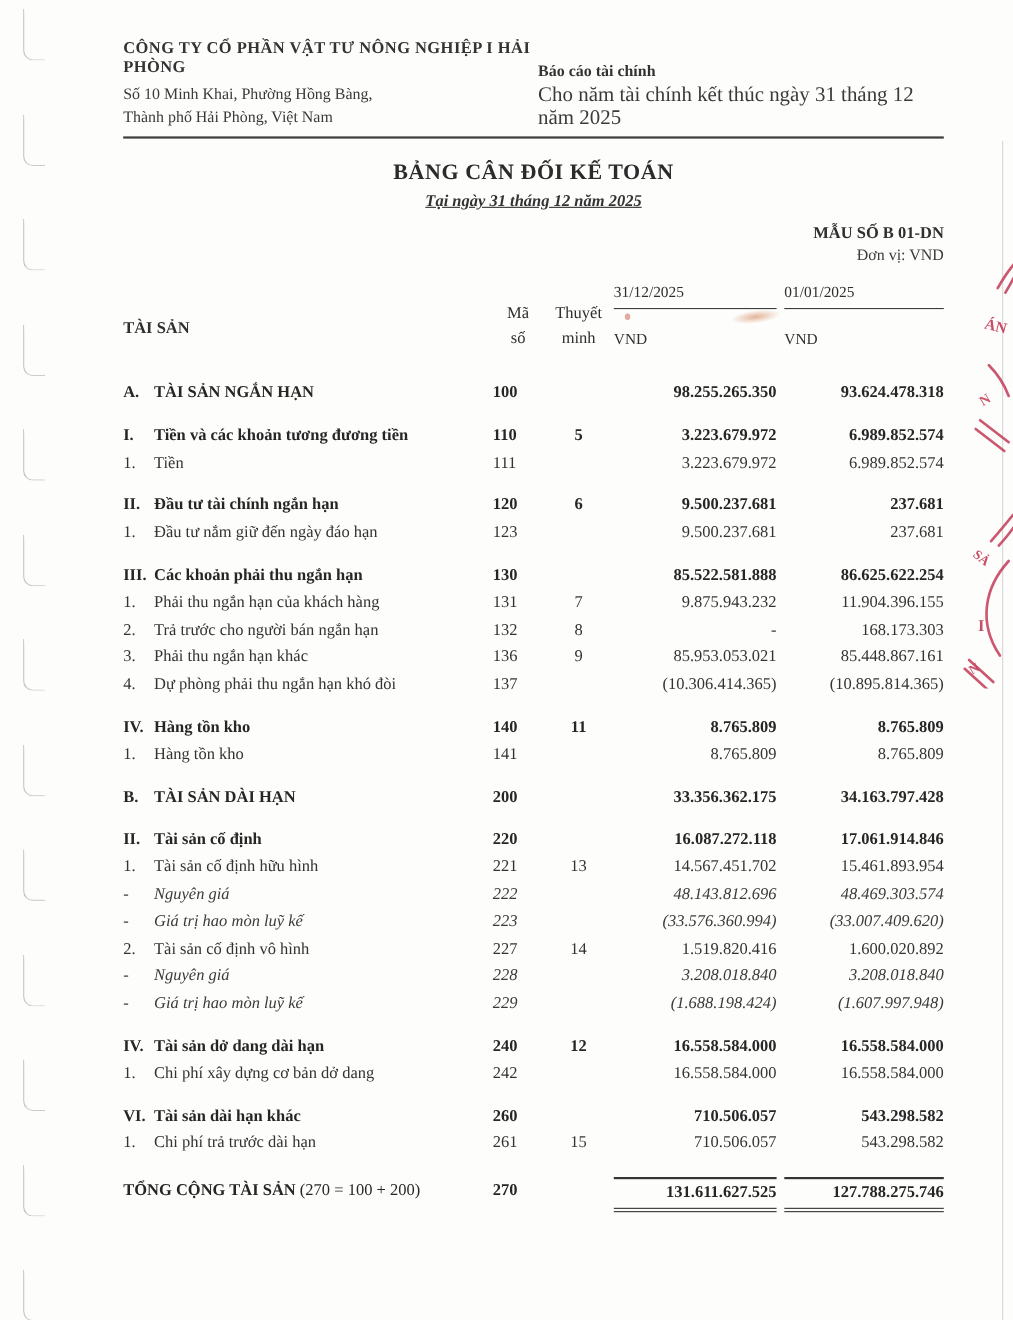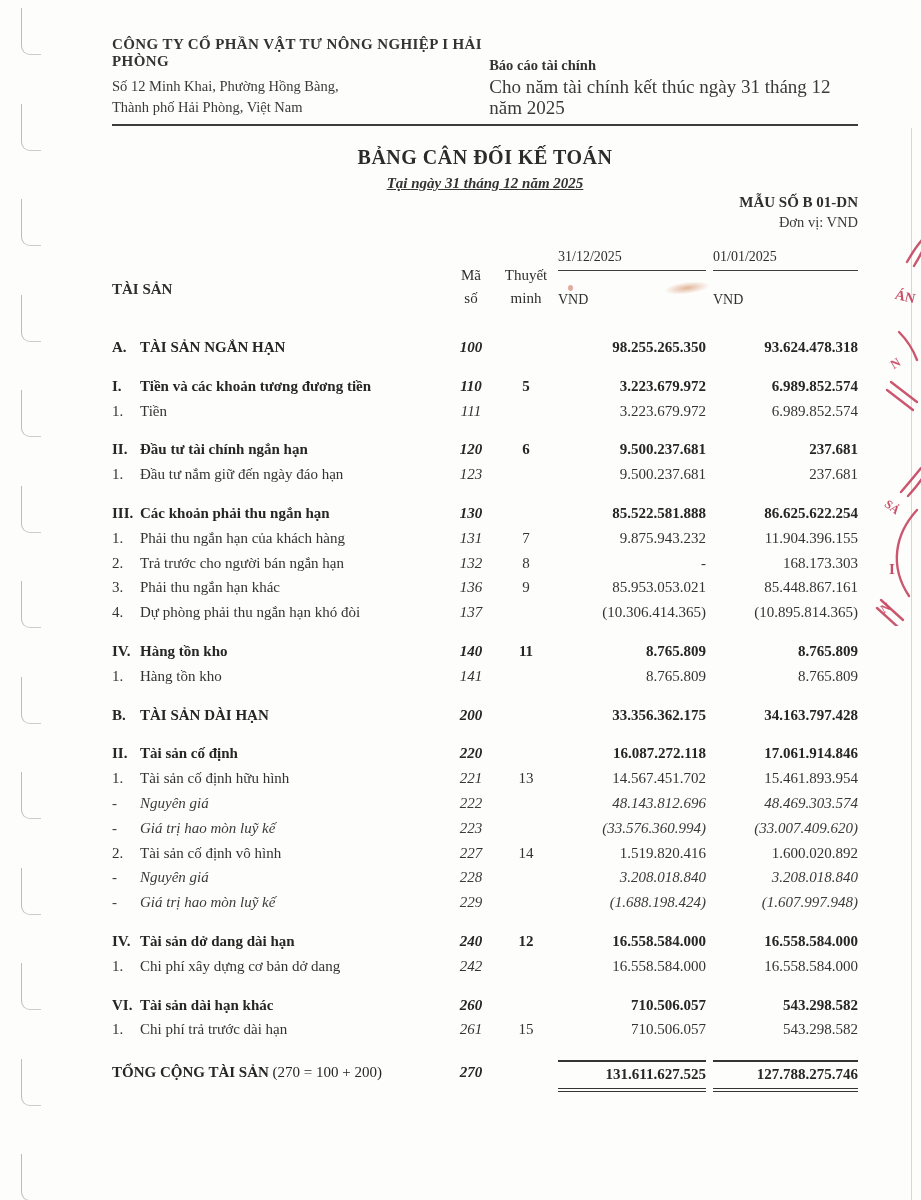--- a/index.html
+++ b/index.html
@@ -37,21 +37,21 @@
   .company { font-weight:bold; font-size:15px; letter-spacing:.4px; margin-bottom:6px; color:#333; }
   .addr { font-size:14.5px; line-height:21px; color:#3a3a3a; }
   .head-right { text-align:left; }
   .report-label { font-weight:bold; font-size:14.5px; line-height:21px; color:#333; }
   .report-period { font-size:19px; line-height:21px; color:#3a3a3a; }
 
   .title { text-align:center; font-size:20px; font-weight:bold; letter-spacing:.5px;
            margin-top:20px; color:#2b2b2b; }
   .subtitle { text-align:center; font-size:15px; font-weight:bold; font-style:italic;
               margin-top:6px; color:#333;text-decoration:underline; }
-  .form-block { text-align:right; }
+  .form-block { text-align:right; margin-top:10px; }
   .form-no { font-weight:bold; font-size:15px; line-height:20px; color:#2f2f2f; }
   .unit-line { font-size:14.5px; line-height:21px; color:#3a3a3a; }
 
   
   .thead { display:flex; margin-top:14px; align-items:flex-end; }
   .th-label { width:336px; font-weight:bold; font-size:15px; padding-bottom:12px; }
   .th-code, .th-note { font-weight:normal; font-size:15px; text-align:center; line-height:23px; }
   .th-code { width:46px; }
   .th-note { width:64px; }
   .th-val { text-align:left; font-weight:normal; font-size:14px; }
@@ -60,21 +60,21 @@
   .th-v2 { width:145px; }
   .th-val .date { border-bottom:1.6px solid #3d3d3d; padding-bottom:3px; line-height:20px; }
   .th-val .unit { margin-top:19px; line-height:20px; }
 
   .tbody { margin-top:25px; }
   .trow { display:flex; line-height:24.8px; font-size:15px; }
   .trow.gap { margin-top:14px; }
   .cell { white-space:nowrap; overflow:visible; }
   .cell.prefix { width:28px; }
   .cell.label { flex:1; width:308px; }
-  .cell.code { width:46px; text-align:center;font-style:italic; }
+  .cell.code { width:46px; text-align:left; }
   .cell.note { width:64px; text-align:center; }
   .cell.val { text-align:right; }
   .cell.v1 { width:148px; }
   .cell.sp { width:7px; }
   .cell.v2 { width:145px; }
 
   .trow.section, .trow.group { font-weight:bold; color:#262626; }
   .trow.item { color:#333; }
   .trow.subitem { font-style:italic; color:#3a3a3a; }
   .trow.total { font-weight:bold; margin-top:18px; color:#262626; }
@@ -134,21 +134,21 @@
   </svg>
 
   <div class="smudge-orange"></div>
   <div class="smudge-dot"></div>
 
   <div class="content">
 
     <div class="head">
       <div class="head-left">
         <div class="company">CÔNG TY CỔ PHẦN VẬT TƯ NÔNG NGHIỆP I HẢI PHÒNG</div>
-        <div class="addr">Số 12 Minh Khai, Phường Hồng Bàng,</div>
+        <div class="addr">Số 10 Minh Khai, Phường Hồng Bàng,</div>
         <div class="addr">Thành phố Hải Phòng, Việt Nam</div>
       </div>
       <div class="head-right">
         <div class="report-label">Báo cáo tài chính</div>
         <div class="report-period">Cho năm tài chính kết thúc ngày 31 tháng 12 năm 2025</div>
       </div>
     </div>
 
     <div class="title">BẢNG CÂN ĐỐI KẾ TOÁN</div>
     <div class="subtitle">Tại ngày 31 tháng 12 năm 2025</div>

